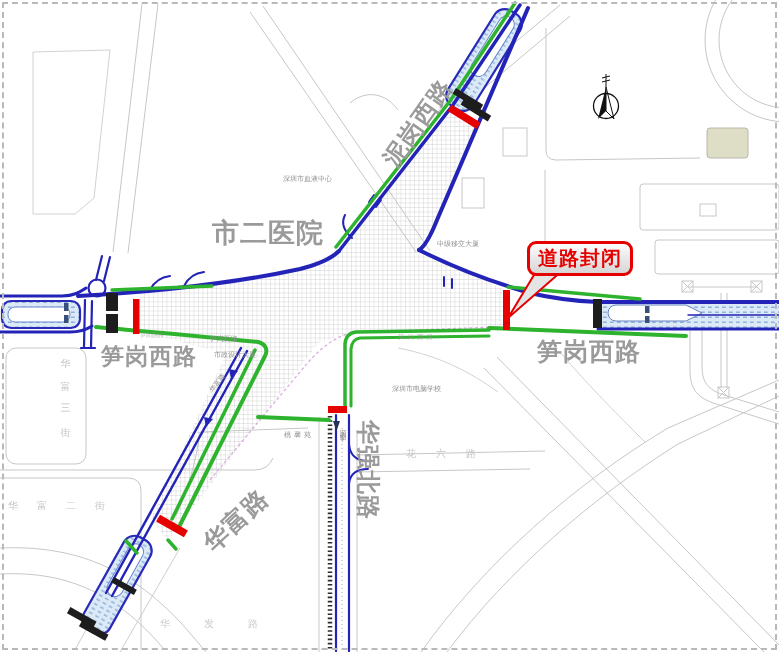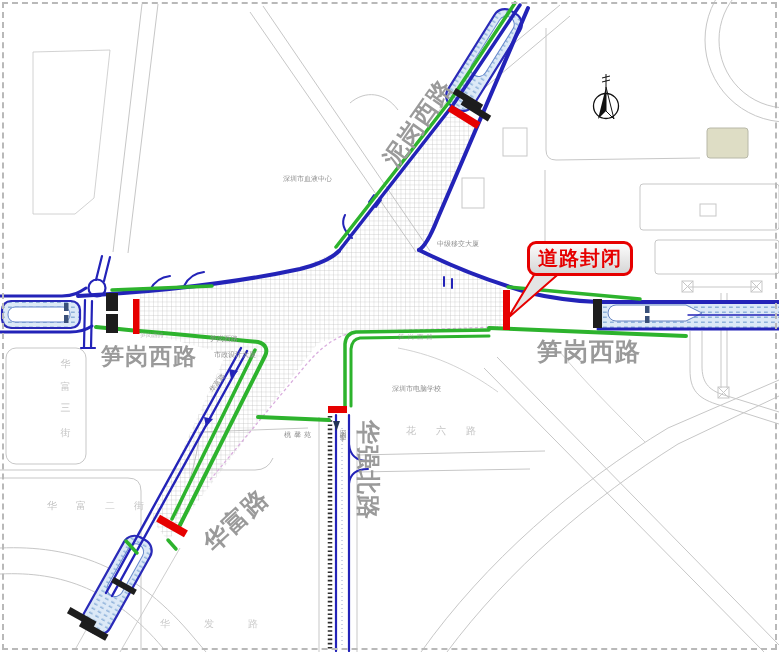--- a/index.html
+++ b/index.html
@@ -192,36 +192,37 @@
     <polygon points="537,270 563,270 508,318" fill="#e4e4e4" stroke="#e60000" stroke-width="2"></polygon>
 
     <g stroke="#111" fill="none" stroke-width="1.3">
       <circle cx="606" cy="106" r="12.5"></circle>
       <path d="M606,87 L598,119 L606,111 Z" fill="#111" stroke="none"></path>
       <path d="M606,87 L614,119 L606,111 Z" stroke-width="1"></path>
       <path d="M606,74 L606,87 M602,78 L610,76 M602,82 L610,80" stroke-width="1"></path>
     </g>
   </svg>
 
+  <div class="lbl" style="left:212px;top:215px;font-size:27px;">市二医院</div>
   <div class="lbl rot" style="left:368px;top:107px;font-size:24px;transform:rotate(-55deg);">泥岗西路</div>
   <div class="lbl" style="left:101px;top:341px;font-size:23px;">笋岗西路</div>
   <div class="lbl" style="left:537px;top:335px;font-size:25px;">笋岗西路</div>
   <div class="lbl rot" style="left:197px;top:504px;font-size:25px;transform:rotate(-43deg);">华富路</div>
   <div class="lbl vert-side" style="left:352px;top:420px;font-size:24px;height:110px;">华强北路</div>
 
   <div class="callout">道路封闭</div>
 
   <div class="lbl-sm" style="left:283px;top:174px;">深圳市血液中心</div>
   <div class="lbl-sm" style="left:437px;top:239px;">中级移交大厦</div>
   <div class="lbl-sm" style="left:210px;top:334px;">笋岗西路</div>
   <div class="lbl-sm" style="left:398px;top:333px;font-size:6.5px;opacity:.55;letter-spacing:3px;">笋岗西路</div>
   <div class="lbl-sm" style="left:140px;top:331px;font-size:6px;opacity:.6;">笋岗西路</div>
   <div class="lbl-sm" style="left:214px;top:350px;">市政设计大厦</div>
   <div class="lbl-sm rot" style="left:207px;top:378px;transform:rotate(-52deg);">华富路</div>
   <div class="lbl-sm" style="left:392px;top:384px;">深圳市电脑学校</div>
   <div class="lbl-sm" style="left:284px;top:430px;letter-spacing:3px;">桃馨苑</div>
   <div class="lbl-sm vert-up" style="left:338px;top:424px;font-size:6.5px;letter-spacing:2px;">深圳中学</div>
 
   <div class="lbl-street vert-up" style="left:58px;top:350px;letter-spacing:23px;">华富三街</div>
-  <div class="lbl-street" style="left:8px;top:499px;letter-spacing:19px;margin-left:39px;">华富二街</div>
-  <div class="lbl-street" style="left:406px;top:424px;letter-spacing:20px;">花六路</div>
+  <div class="lbl-street" style="left:8px;top:499px;letter-spacing:19px;">华富二街</div>
+  <div class="lbl-street" style="left:406px;top:447px;letter-spacing:20px;">花六路</div>
   <div class="lbl-street" style="left:160px;top:604px;letter-spacing:34px;color:#cccccc;margin-top:13px;">华发路</div>
 </div>
 
 </body></html>

